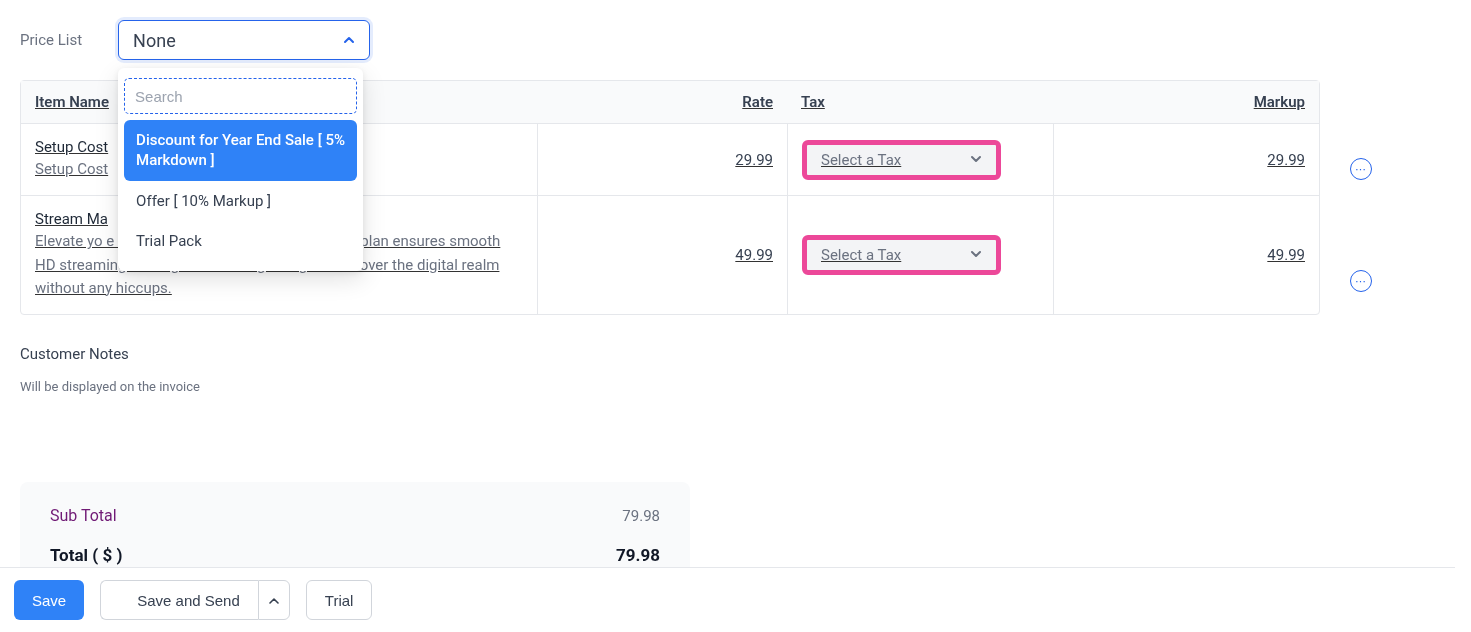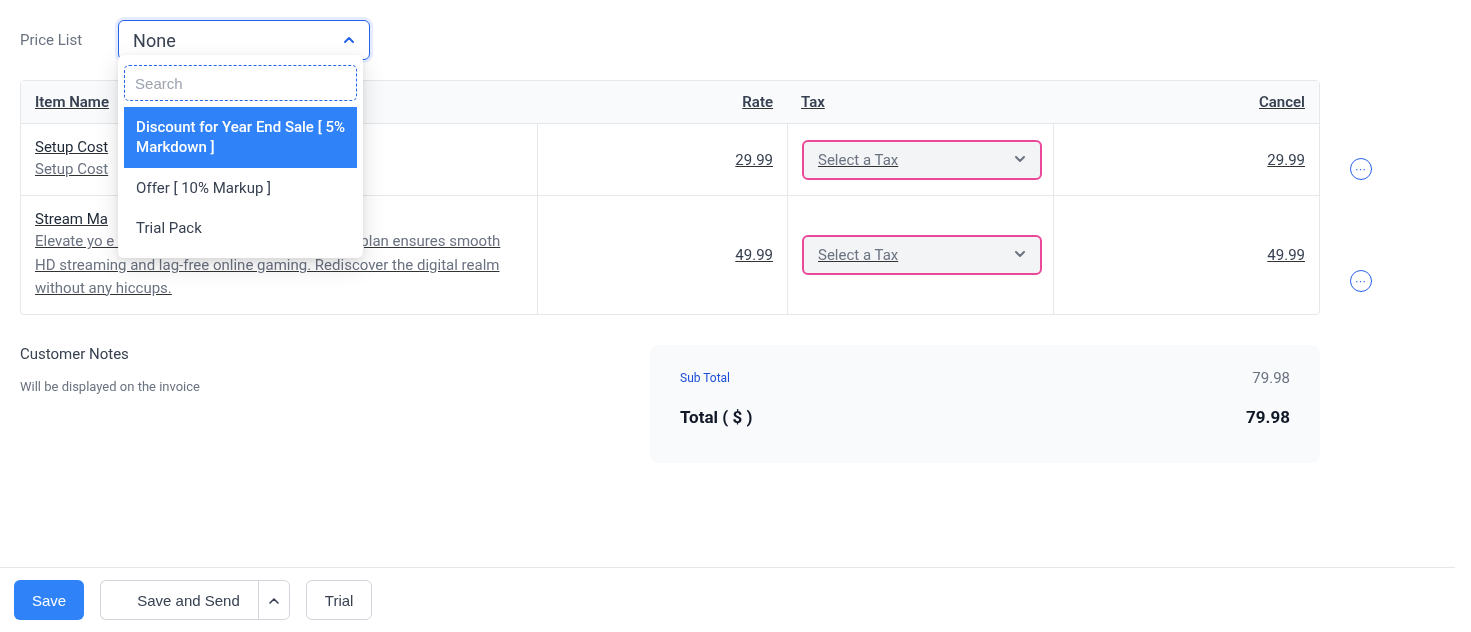--- a/index.html
+++ b/index.html
@@ -22,41 +22,41 @@
     border: 1px solid #2563eb; border-radius: 6px;
     box-shadow: 0 0 0 3px rgba(37,99,235,0.12);
     display: flex; align-items: center; justify-content: space-between;
     padding: 0 14px; cursor: pointer; background: #fff;
     color: #374151; font-size: 18px;
   }
   .chevron-up { width: 12px; height: 12px; }
   .chevron-up svg, .chevron-down svg { display:block; }
   .dropdown-panel {
     position: absolute;
-    top: 35px; left: 0;
+    top: 48px; left: 0;
     width: 245px;
     background: #fff;
     border-radius: 6px;
     box-shadow: 0 8px 24px rgba(0,0,0,0.12), 0 2px 6px rgba(0,0,0,0.08);
     z-index: 50;
     padding: 6px 0 10px 0;
   }
   .dd-search-wrap { padding: 4px 6px 6px 6px; }
   .dd-search {
     width: 100%; height: 36px;
     border: 1px dashed #2563eb;
     border-radius: 5px;
     padding: 0 10px;
     font-size: 15px; color: #374151; outline: none;
     background: #fff;
   }
   .dd-search::placeholder { color: #9ca3af; }
   .dd-item {
     margin: 0 6px; padding: 10px 12px;
-    border-radius: 0;
+    border-radius: 6px;
     font-size: 15px; color: #374151;
     cursor: pointer; line-height: 1.35;
   }
   .dd-item.selected { background: #2f82f7; color: #fff; font-weight: 500; }
 
   
   .items-table {
     width: 1300px;
     border: 1px solid #e5e7eb; border-radius: 4px;
     border-collapse: separate; border-spacing: 0;
@@ -81,56 +81,56 @@
   .items-table tr:last-child td { border-bottom: none; }
   .items-table td.rate, .items-table td.tax { border-left: 1px solid #e5e7eb; }
   .items-table td.amt { border-left: 1px solid #e5e7eb; }
   .col-name { width: 516px; }
   .col-rate { width: 250px; }
   .col-tax  { width: 266px; }
   .col-amt  { width: 266px; }
   .item-title { color: #1f2937; }
   .item-desc { color: #6b7280; line-height: 1.55; margin-top: 2px; }
   .tax-select {
-    width: 240px; height: 40px;
-    background: #f3f4f6; border: 2px solid #ec4899; border-radius: 6px;
+    width: 199px; height: 40px;
+    background: #f3f4f6; border: 5px solid #ec4899; border-radius: 6px;
     display: flex; align-items: center; justify-content: space-between;
     padding: 0 14px; color: #6b7280; font-size: 15px;
     cursor: pointer;
   }
   .row-action-anchor { position: absolute; left: 1350px; }
   .row-action-anchor.a1 { top: 158px; }
   .row-action-anchor.a2 { top: 270px; }
   .circle-btn {
     width: 22px; height: 22px;
     border: 1.5px solid #2563eb; border-radius: 50%;
     display:flex;align-items:center;justify-content:center;
     color:#2563eb; font-size:11px; letter-spacing:1px;
     cursor:pointer;
   }
 
   
-  .lower { display: flex; margin-top: 30px; gap: 110px; align-items: flex-start; }
+  .lower { display: flex; margin-top: 30px; gap: 88px; align-items: flex-start; flex-direction: column; }
   .notes-block { width: 520px; }
   .notes-label { color: #374151; font-size: 15px; margin-bottom: 16px; display:block; }
   .notes-area {
     width: 100%; height: 62px;
     border: 1px solid #d1d5db; border-radius: 6px;
     padding: 10px 12px; font-size: 15px; color: #374151;
     font-family: inherit; resize: both;
   }
   .notes-hint { color: #6b7280; font-size: 13px; margin-top: 8px; }
 
   .totals-box {
     background: #f9fafb; border-radius: 8px;
     width: 670px; padding: 24px 30px;
   }
   .t-row { display: flex; justify-content: space-between; align-items: center; margin-bottom: 20px; }
   .t-row:last-child { margin-bottom: 12px; }
-  .t-label { color: #1d4ed8; font-size: 12px; }
+  .t-label { color: #701a75; font-size: 16px; }
   .t-val { color: #6b7280; font-size: 15px; }
   .t-row.total .t-label { font-weight: 700; font-size: 17px; color:#111827; }
   .t-row.total .t-val   { font-weight: 700; font-size: 17px; color:#111827; }
 
   
   .footer {
     position: absolute; left: 0; right: 16px; bottom: 0;
     border-top: 1px solid #e5e7eb;
     padding: 12px 14px;
     display: flex; gap: 16px; align-items: center;
@@ -174,21 +174,21 @@
       <col class="col-name">
         <col class="col-rate">
         <col class="col-tax">
         <col class="col-amt">
     </colgroup>
     <thead>
       <tr>
         <th>Item Name</th>
         <th class="rate">Rate</th>
         <th>Tax</th>
-        <th class="amt">Cancel</th>
+        <th class="amt">Markup</th>
       </tr>
     </thead>
     <tbody>
       <tr>
         <td>
           <div class="item-title">Setup Cost</div>
           <div class="item-desc">Setup Cost</div>
         </td>
         <td class="rate">29.99</td>
         <td class="tax">

